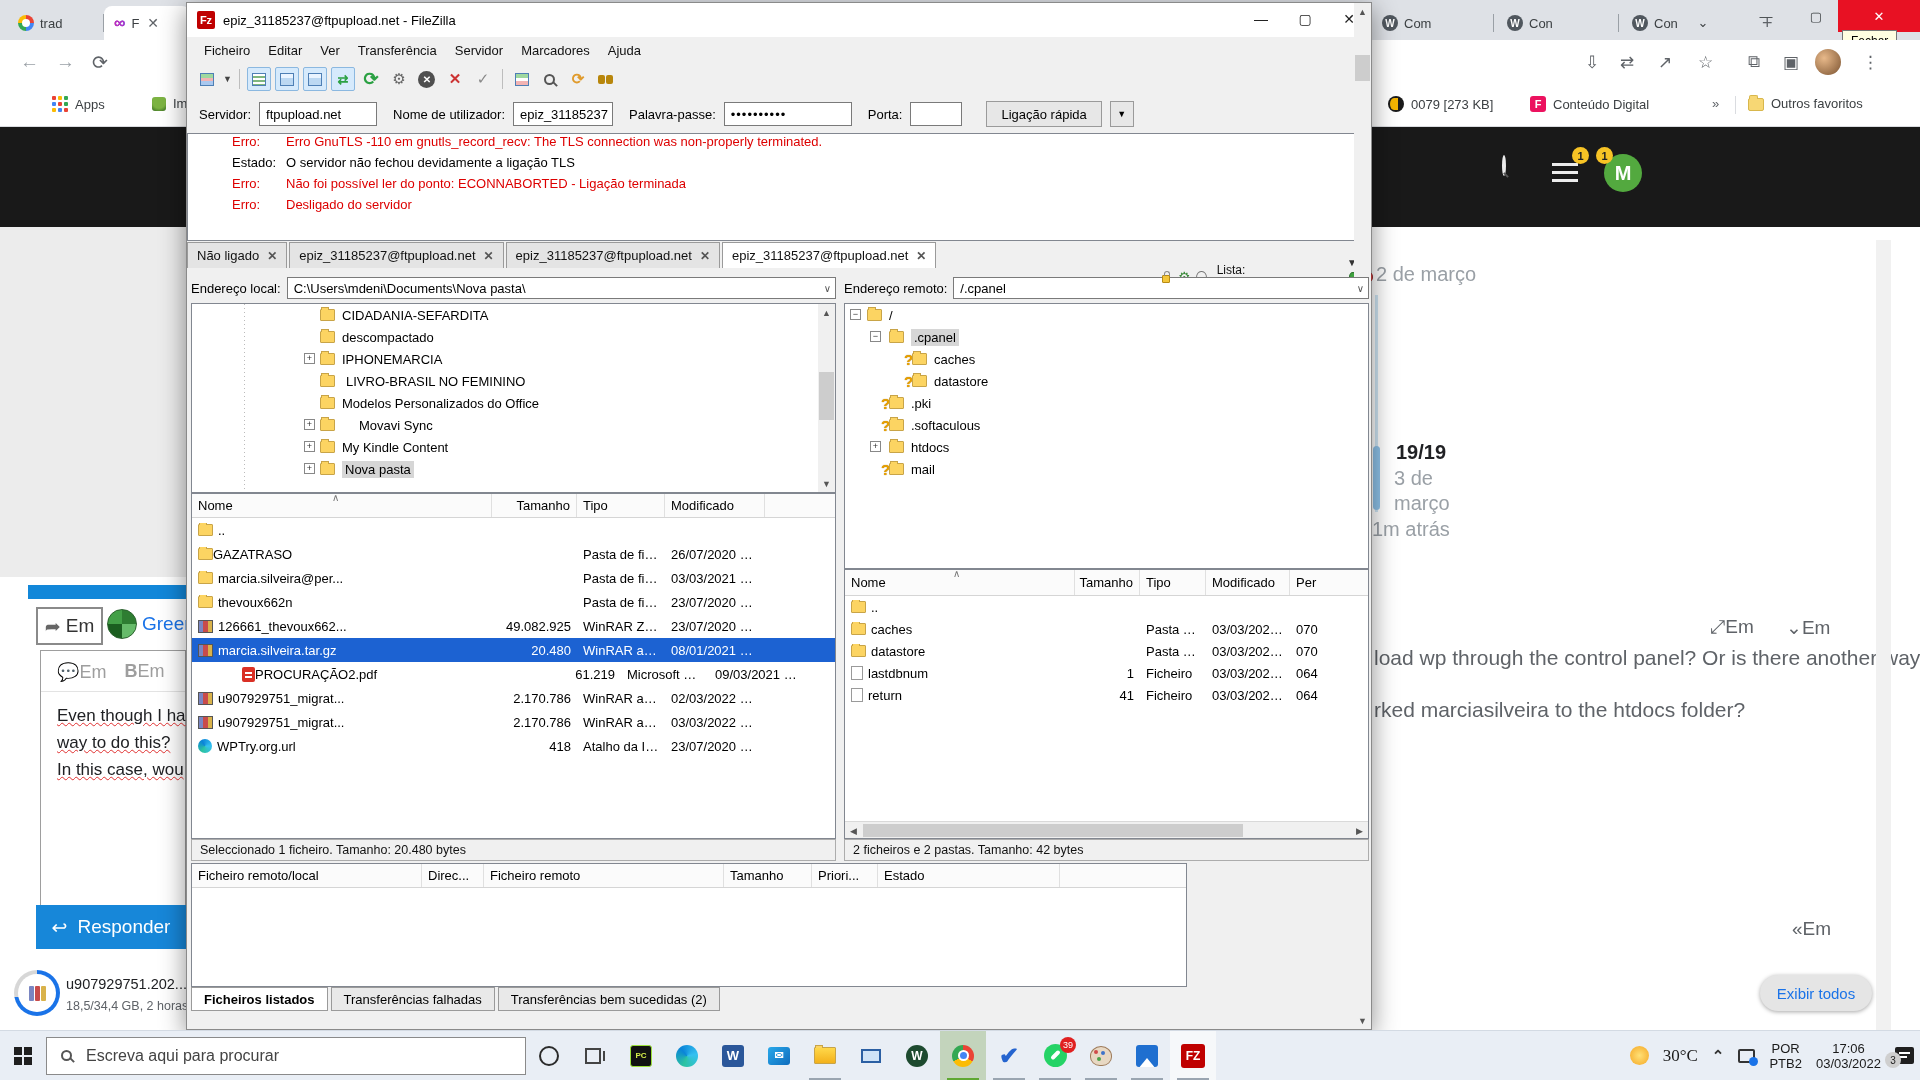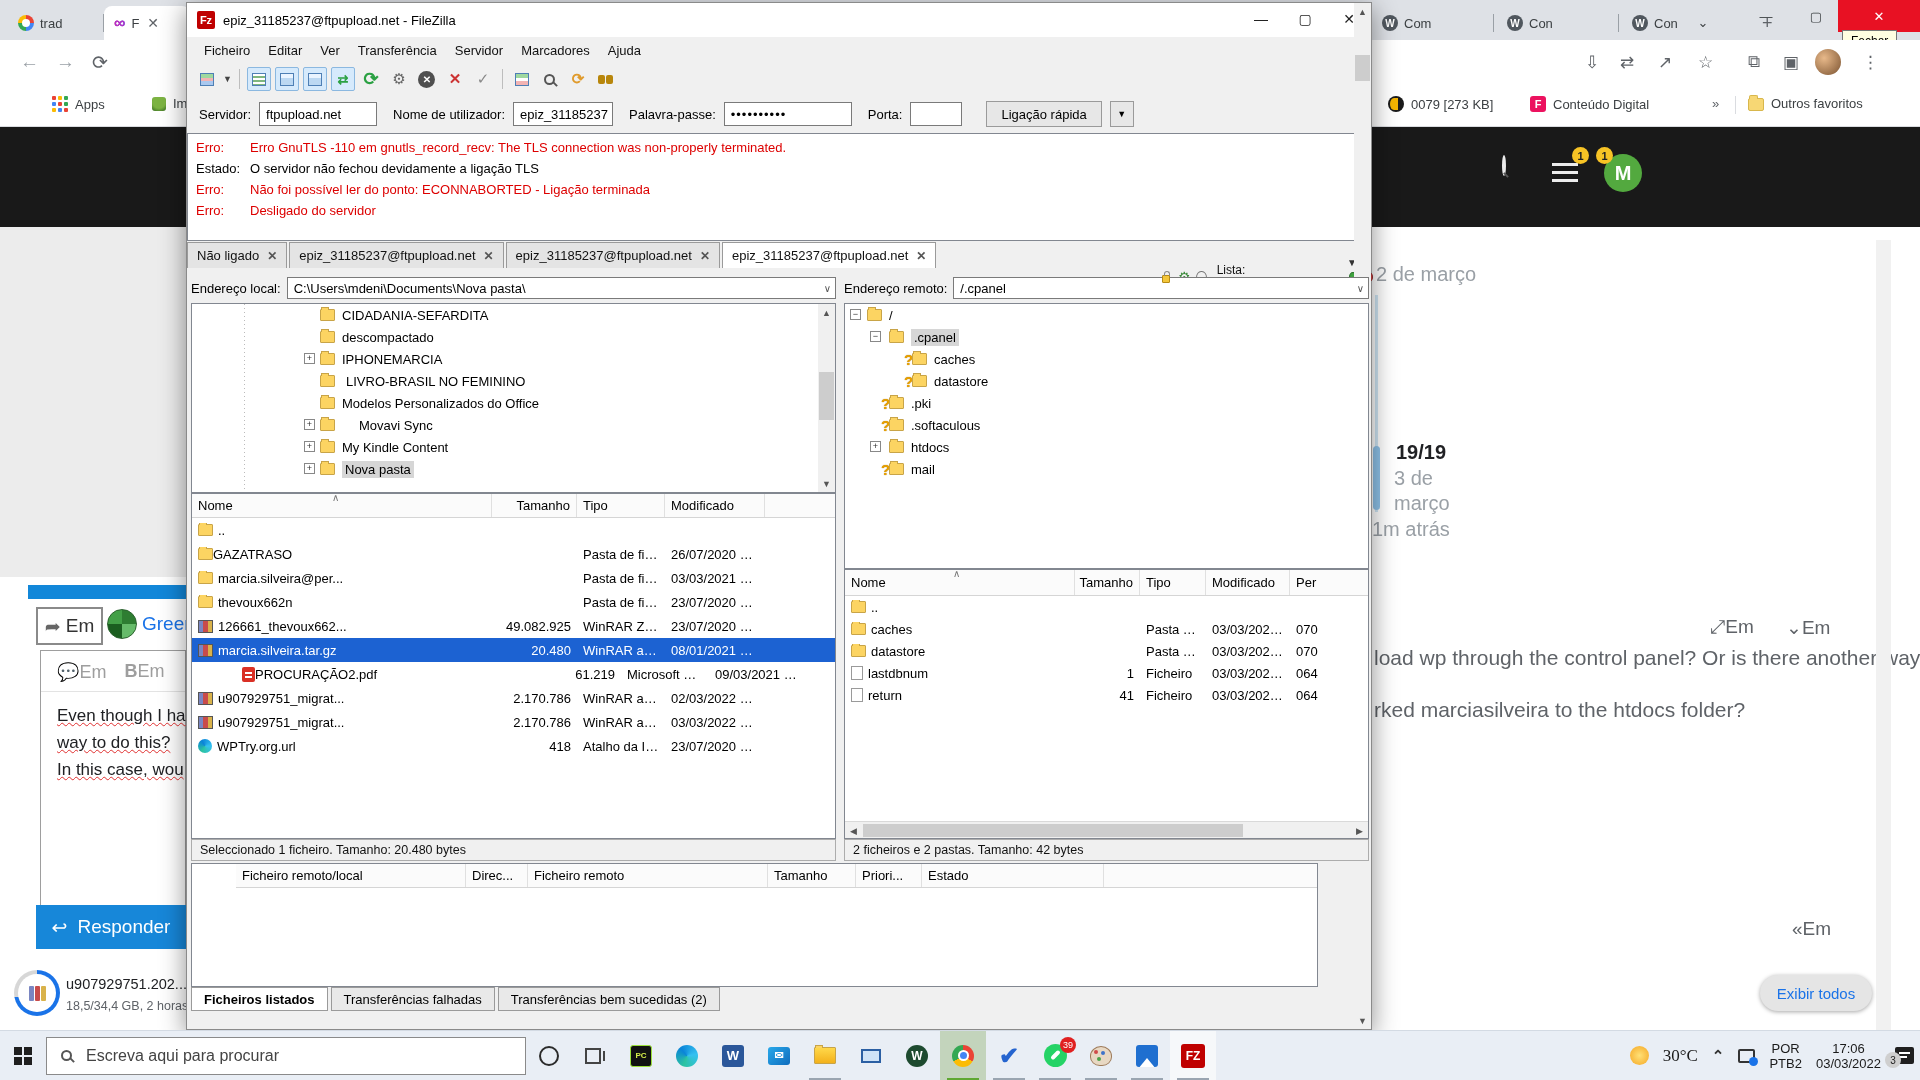--- a/index.html
+++ b/index.html
@@ -75,21 +75,21 @@
   .ti.pressed{background:#d6eafc;border:1px solid #8bb8e0;border-radius:2px;}
   .tsep{width:1px;height:20px;background:#bdbdbd;margin:0 3px;}
   .mini{width:14px;height:13px;border:1px solid #4e7fb5;background:linear-gradient(#eaf4ff 40%,#bcd8f2 40%);}
   .grn{color:#2ba143;font-weight:bold;font-size:18px;}
   .org{color:#e09b2d;font-weight:bold;font-size:15px;}
   .cancel-c{width:17px;height:17px;border-radius:50%;background:#4f4f4f;color:#fff;font-size:10px;display:flex;align-items:center;justify-content:center;font-weight:bold;}
   .fz-qc{left:0;top:92px;width:100%;height:38px;display:flex;align-items:center;padding-left:12px;gap:8px;font-size:13px;color:#000;}
   .field{height:24px;background:#fff;border:1px solid #7a7a7a;display:flex;align-items:center;padding:0 6px;font-size:13px;}
   .qbtn{height:26px;background:#e7e7e7;border:1px solid #9a9a9a;display:flex;align-items:center;justify-content:center;font-size:13px;padding:0 14px;}
   .fz-log{left:4px;top:132px;width:1178px;height:108px;background:#fff;border:1px solid #828790;font-size:13px;}
-  .logrow{display:flex;height:21px;align-items:flex-end;}
+  .logrow{display:flex;height:21px;align-items:flex-start;padding-left:36px;}
   .loglab{width:62px;padding-left:8px;flex:none;}
   .err{color:#dd0000;}
   .vsb{position:absolute;right:0;top:0;width:17px;height:100%;background:#f0f0f0;}
   .sbarrow{position:absolute;left:0;width:17px;height:17px;color:#555;font-size:9px;display:flex;align-items:center;justify-content:center;background:#f0f0f0;}
   .sbthumb{position:absolute;left:1px;width:15px;background:#cdcdcd;}
   .fz-tabs{left:4px;top:244px;width:1178px;height:27px;display:flex;align-items:flex-end;gap:2px;font-size:13px;}
   .ftab{height:26px;background:#e4e4e4;border:1px solid #9a9a9a;border-bottom:none;display:flex;align-items:center;padding:0 9px;gap:8px;color:#111;}
   .ftab.active{background:#fff;font-weight:normal;}
   .ftab .x{color:#555;font-weight:bold;font-size:12px;}
   .addr{position:absolute;height:26px;display:flex;align-items:center;font-size:13px;gap:6px;}
@@ -695,21 +695,21 @@
       </div>
     </div>
 
     <div class="statb" style="left:4px;top:836px;width:645px;">
         <span>Seleccionado 1 ficheiro. Tamanho: 20.480 bytes</span>
       </div>
     <div class="statb" style="left:657px;top:836px;width:525px;">
         <span>2 ficheiros e 2 pastas. Tamanho: 42 bytes</span>
       </div>
 
-    <div class="panel" style="left:4px;top:860px;width:1127px;height:124px;padding-left:44px;">
+    <div class="panel" style="left:4px;top:860px;width:996px;height:124px;">
       <div class="hdr">
         <span class="hc" style="width:230px;">
             <span>Ficheiro remoto/local</span>
           </span>
         <span class="hc" style="width:62px;">
             <span>Direc...</span>
           </span>
         <span class="hc" style="width:240px;">
             <span>Ficheiro remoto</span>
           </span>

